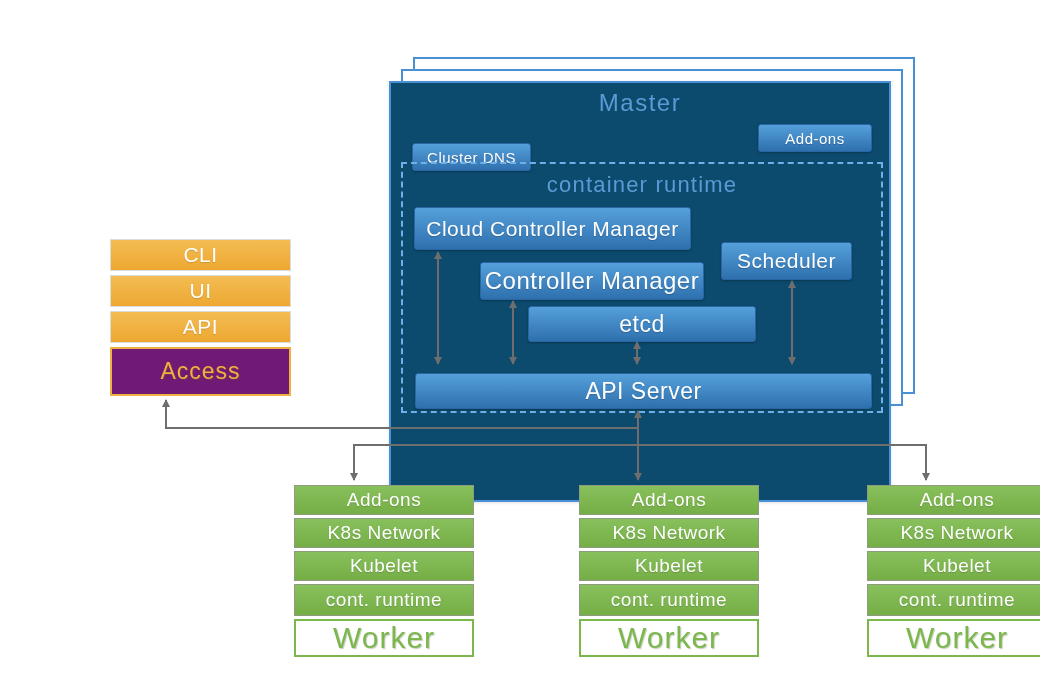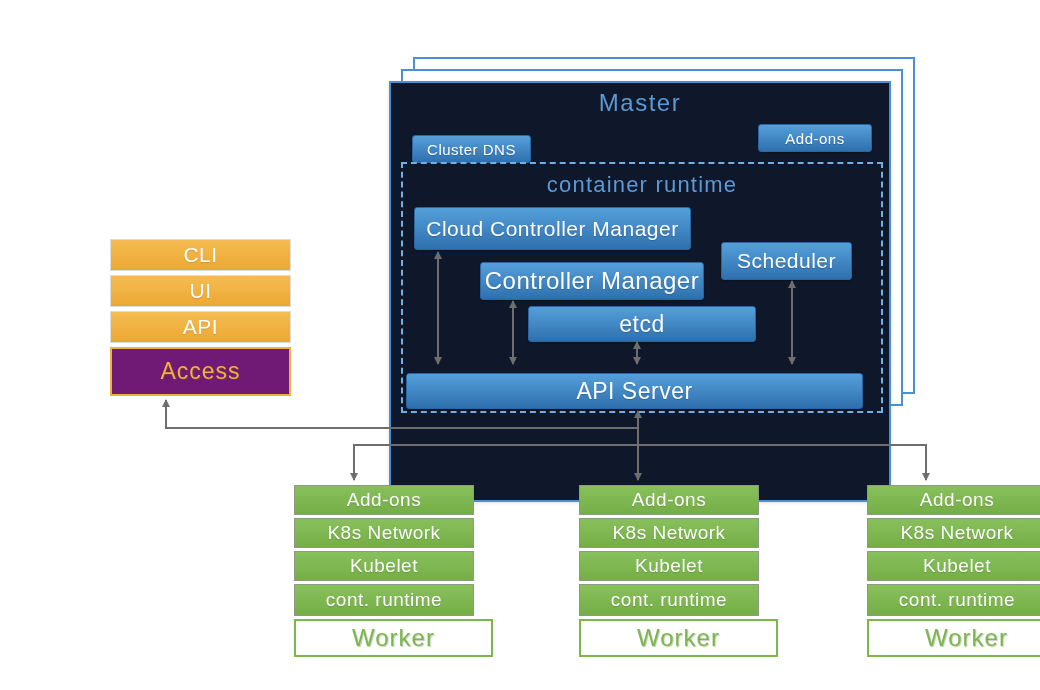--- a/index.html
+++ b/index.html
@@ -11,62 +11,62 @@
   }
   html,body{margin:0;padding:0;background:#fff;}
   body{font-family:"Liberation Sans","DejaVu Sans",sans-serif;}
   #stage{position:relative;width:1040px;height:690px;background:#fff;overflow:hidden;}
 
   
   .master-layer{position:absolute;width:502px;height:337px;background:#fff;
     border:2px solid var(--master_border);box-sizing:border-box;}
   .master-layer.back{left:413px;top:57px;}
   .master-layer.mid{left:401px;top:69px;}
-  .master-box{position:absolute;left:389px;top:81px;width:502px;height:421px;background:#0f172a;
+  .master-box{position:absolute;left:389px;top:81px;width:502px;height:421px;background:#0c4a6e;
     border:2px solid var(--master_border);box-sizing:border-box;box-shadow:0 1px 3px rgba(0,0,0,.12);}
   .master-title{position:absolute;left:0;right:0;top:6px;text-align:center;
     color:var(--label_blue);font-size:24px;letter-spacing:1.5px;}
   .crt-box{position:absolute;left:10px;top:79px;width:482px;height:251px;
     border:2px dashed var(--dash_border);box-sizing:border-box;}
   .crt-title{position:absolute;left:0;right:0;top:8px;text-align:center;
     color:var(--label_blue);font-size:22px;letter-spacing:1.2px;}
 
   
   .bnode{position:absolute;display:flex;align-items:center;justify-content:center;
     background:linear-gradient(var(--blue_top),var(--blue_bottom));
     border:1px solid var(--blue_border);border-radius:3px;color:#fff;
     box-sizing:border-box;box-shadow:0 1px 2px rgba(0,0,0,.25);
     text-shadow:0 1px 1px rgba(0,0,0,.2);letter-spacing:.5px;}
-  .btn-dns{left:21px;top:52px;width:119px;height:28px;font-size:15px;}
+  .btn-dns{left:21px;top:60px;width:119px;height:28px;font-size:15px;}
   .btn-addons{left:367px;top:41px;width:114px;height:28px;font-size:15px;}
   .n-ccm{left:11px;top:43px;width:277px;height:43px;font-size:21px;}
   .n-cm{left:77px;top:98px;width:224px;height:38px;font-size:24px;}
   .n-sched{left:318px;top:78px;width:131px;height:38px;font-size:21px;}
   .n-etcd{left:125px;top:142px;width:228px;height:36px;font-size:23px;}
-  .n-api{left:3px;top:209px;width:457px;height:36px;font-size:23px;}
+  .n-api{left:12px;top:209px;width:457px;height:36px;font-size:23px;}
 
   
   .stack-row{position:absolute;display:flex;align-items:center;justify-content:center;
     box-sizing:border-box;color:#fff;text-shadow:0 1px 1px rgba(0,0,0,.15);letter-spacing:.5px;margin-left:31px;}
   .orow{left:79px;width:181px;height:32px;font-size:21px;
     background:linear-gradient(var(--orange_top),var(--orange_bottom));
     border:1px solid #dcdcdc;}
   .o1{top:239px;} .o2{top:275px;} .o3{top:311px;}
   .access-base{left:79px;top:347px;width:181px;height:49px;background:#701a75;
     border:2px solid var(--orange);color:var(--orange);font-size:23px;letter-spacing:1px;
     text-shadow:1px 1px 1px rgba(140,100,20,.35);}
 
   
   .grow{width:180px;font-size:19px;
     background:linear-gradient(var(--green_top),var(--green_bottom));
     border:1px solid var(--green_border);}
   .g1{top:485px;height:30px;} .g2{top:518px;height:30px;}
   .g3{top:551px;height:30px;} .g4{top:584px;height:32px;}
-  .worker-base{top:619px;width:199px;height:38px;background:#fff;
-    border:2px solid var(--green);color:var(--green);font-size:24px;letter-spacing:1px;
+  .worker-base{top:619px;width:180px;height:38px;background:#fff;
+    border:2px solid var(--green);color:var(--green);font-size:30px;letter-spacing:1px;
     text-shadow:1px 1px 1px rgba(60,90,30,.3);}
   .wx1{left:263px;} .wx2{left:548px;} .wx3{left:836px;}
 
   
   svg.overlay{position:absolute;left:0;top:0;width:1040px;height:690px;pointer-events:none;}
   .connector{stroke:var(--arrow_gray);stroke-width:2;fill:none;}
   .arrowhead{fill:var(--arrow_gray);}
 </style>
 </head>
 <body>

